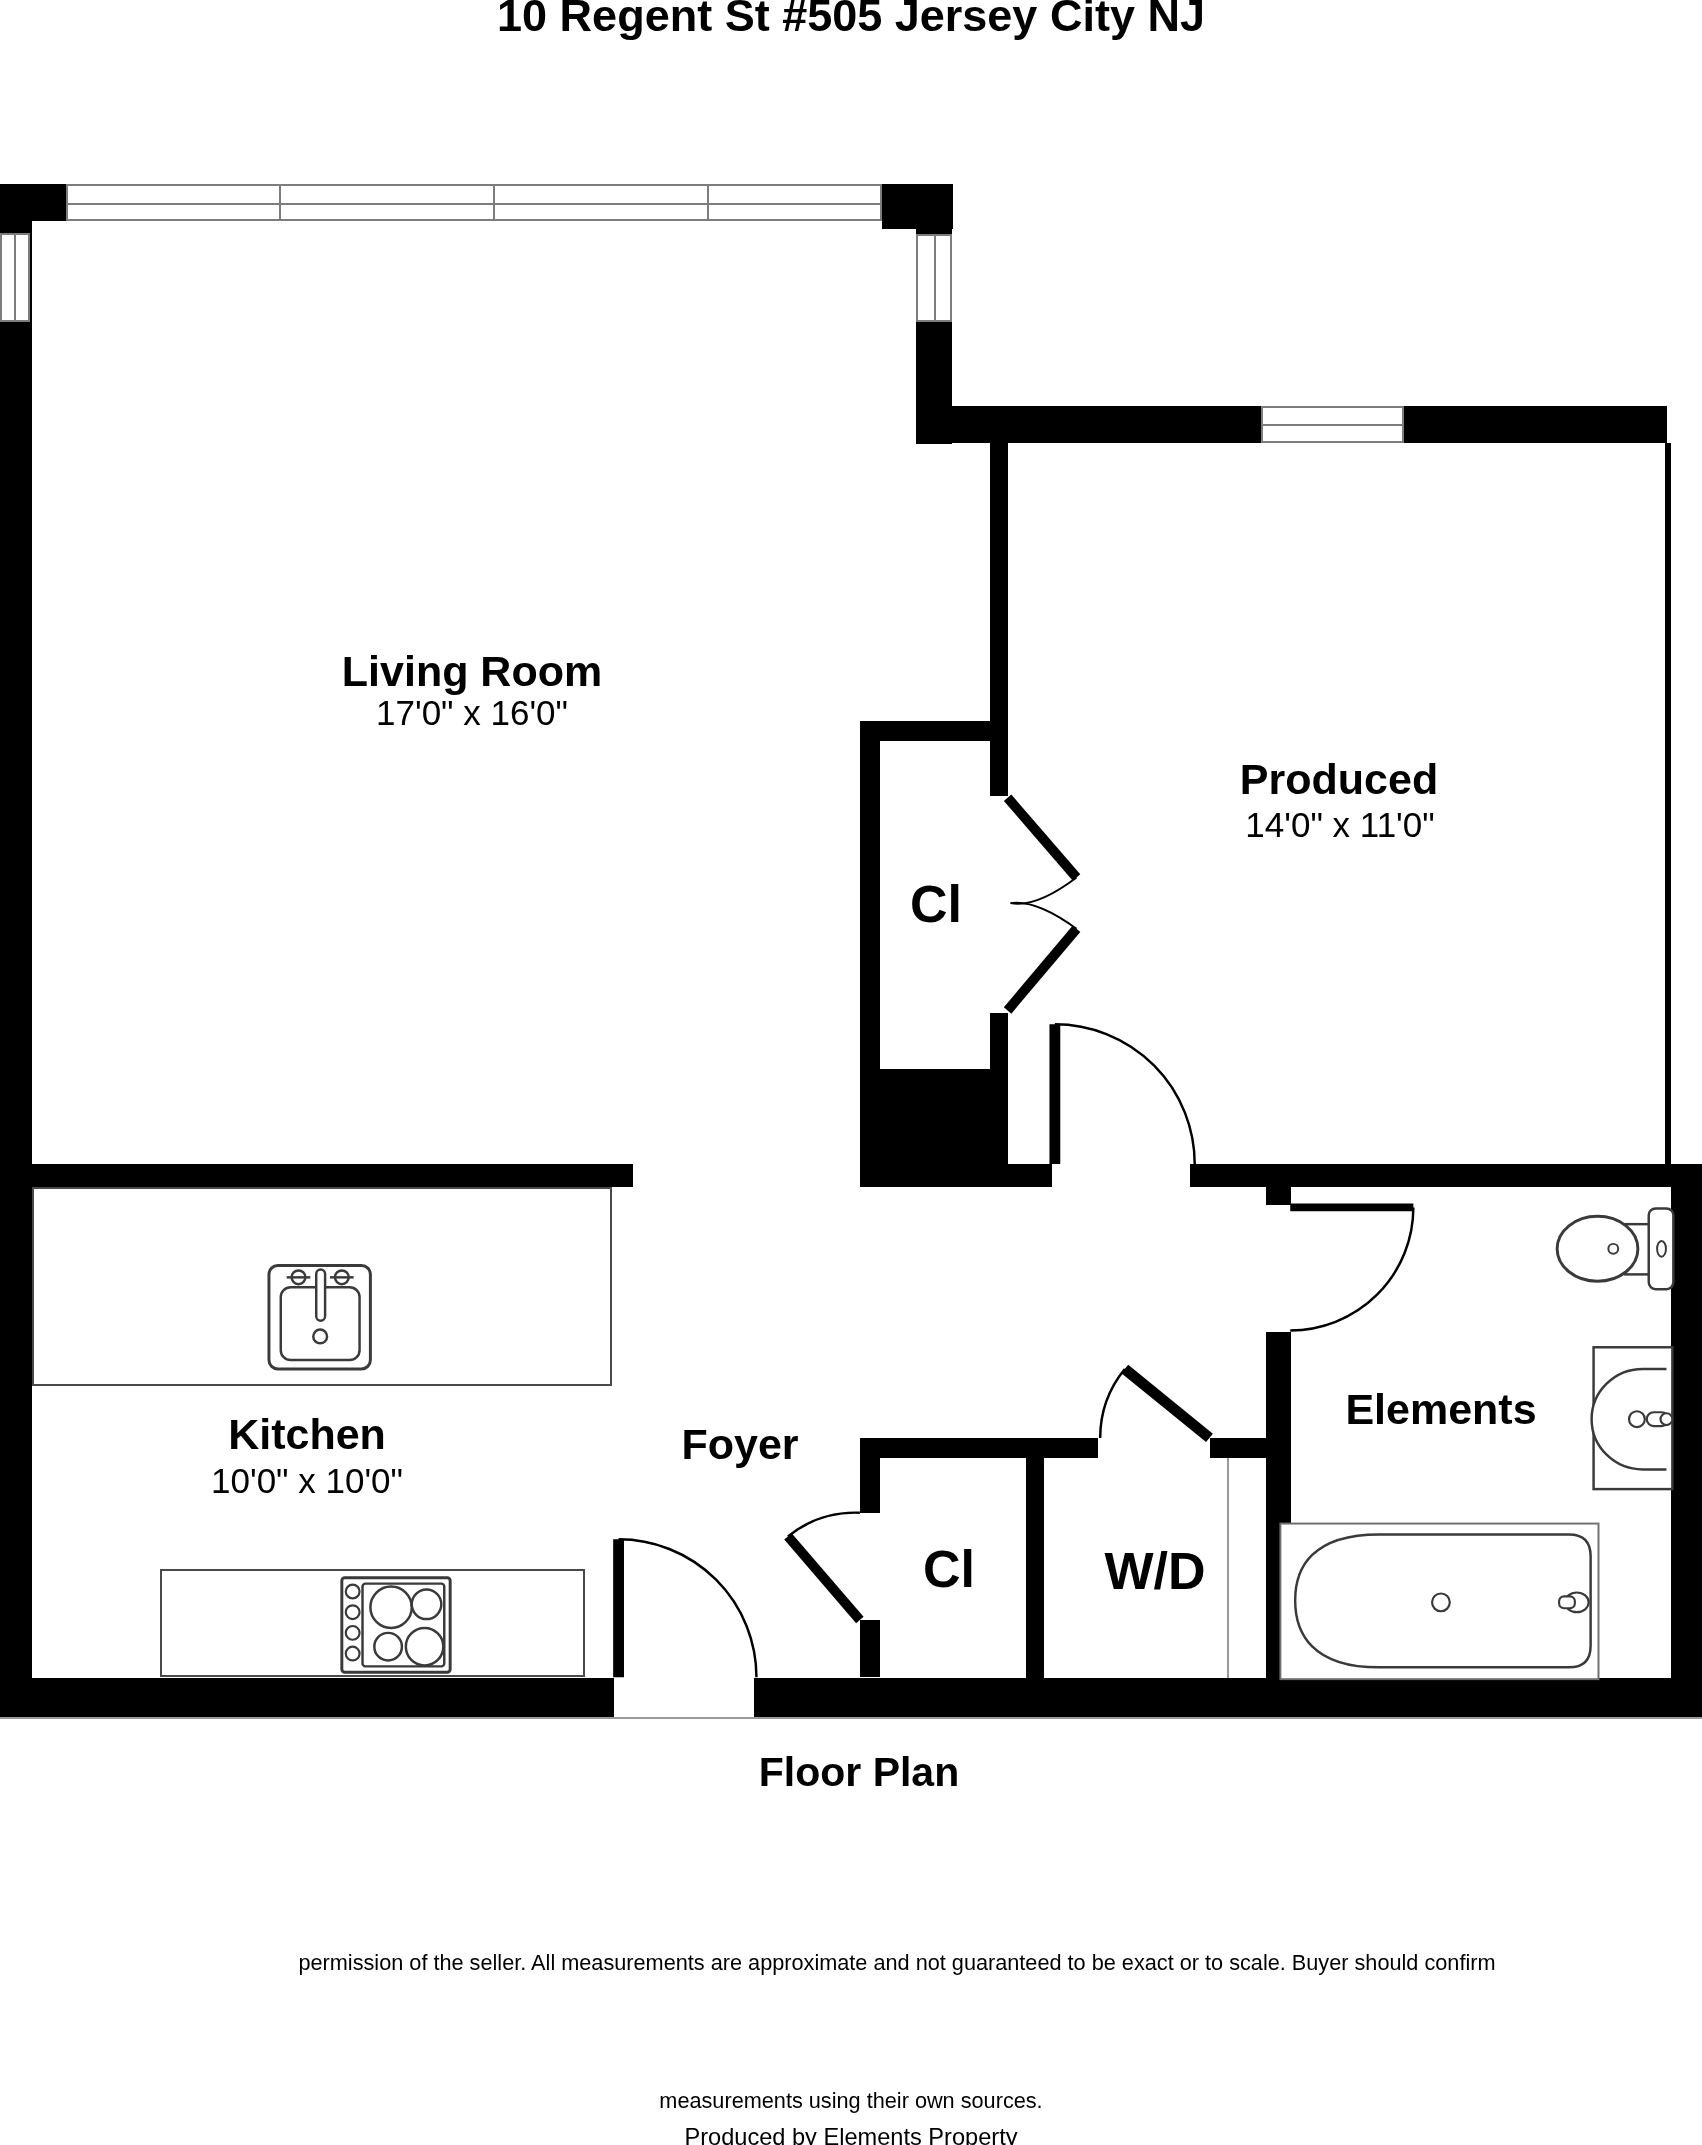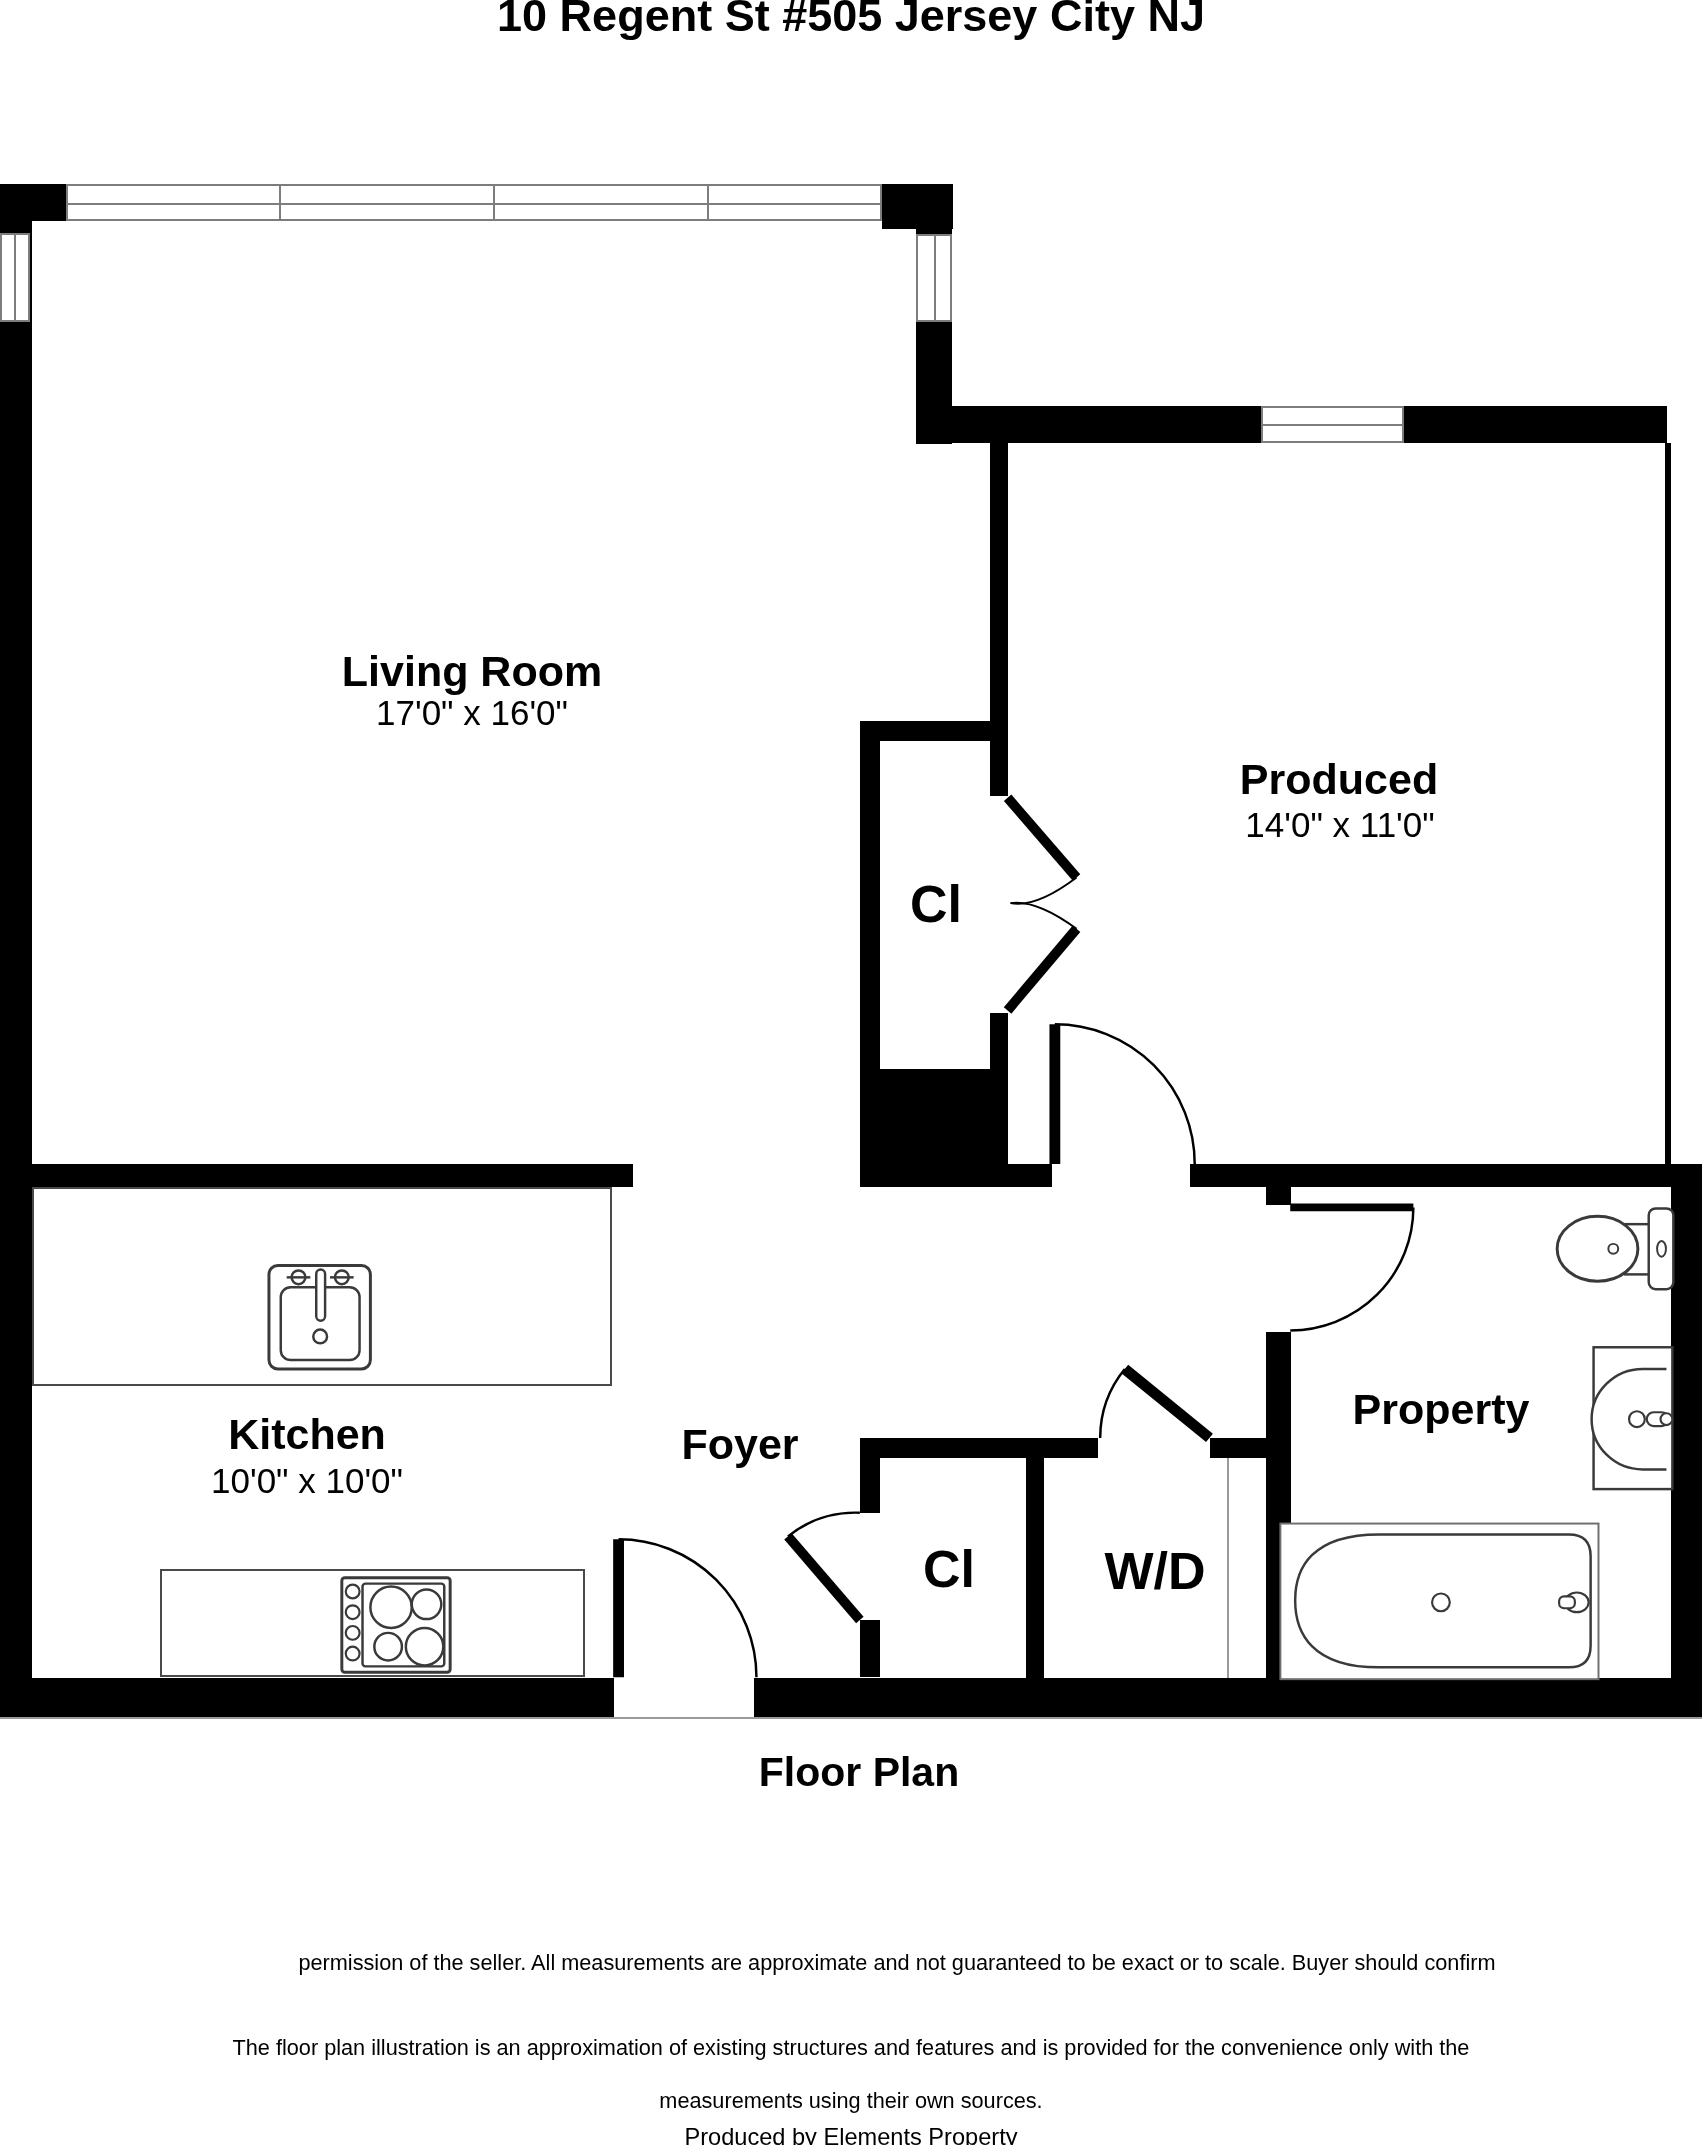--- a/index.html
+++ b/index.html
@@ -184,29 +184,28 @@
   <div class="label room-dims" style="left:472px;top:712px;">17'0" x 16'0"</div>
 
   <div class="label room-name" style="left:1339px;top:779px;">Produced</div>
   <div class="label room-dims" style="left:1340px;top:824px;">14'0" x 11'0"</div>
 
   <div class="label room-name" style="left:307px;top:1434px;">Kitchen</div>
   <div class="label room-dims" style="left:307px;top:1480px;">10'0" x 10'0"</div>
 
   <div class="label room-name" style="left:719px;top:1444px;margin-left:21px;">Foyer</div>
 
-  <div class="label room-name" style="left:1441px;top:1409px;">Property</div>
+  <div class="label room-name" style="left:1441px;top:1409px;">Elements</div>
 
   <div class="label small-name" style="left:936px;top:904px;">Cl</div>
 
   <div class="label small-name" style="left:949px;top:1569px;">Cl</div>
 
   <div class="label small-name" style="left:1155px;top:1571px;">W/D</div>
 
   <div class="abs floorplan-caption" style="left:8px;top:1749px;width:1702px;text-align:center;">Floor Plan</div>
 
-  <div class="disclaimer" style="top:2035px;">The floor plan illustration is an approximation of existing structures and features and is provided for the convenience only with the</div>
   <div class="disclaimer" style="top:1950px;padding-left:46px;">permission of the seller. All measurements are approximate and not guaranteed to be exact or to scale. Buyer should confirm</div>
   <div class="disclaimer" style="top:2088px;text-align:center;">measurements using their own sources.</div>
   <div class="produced" style="top:2124px;">Produced by Elements Property</div>
 
 </div>
 
 
 </body></html>

